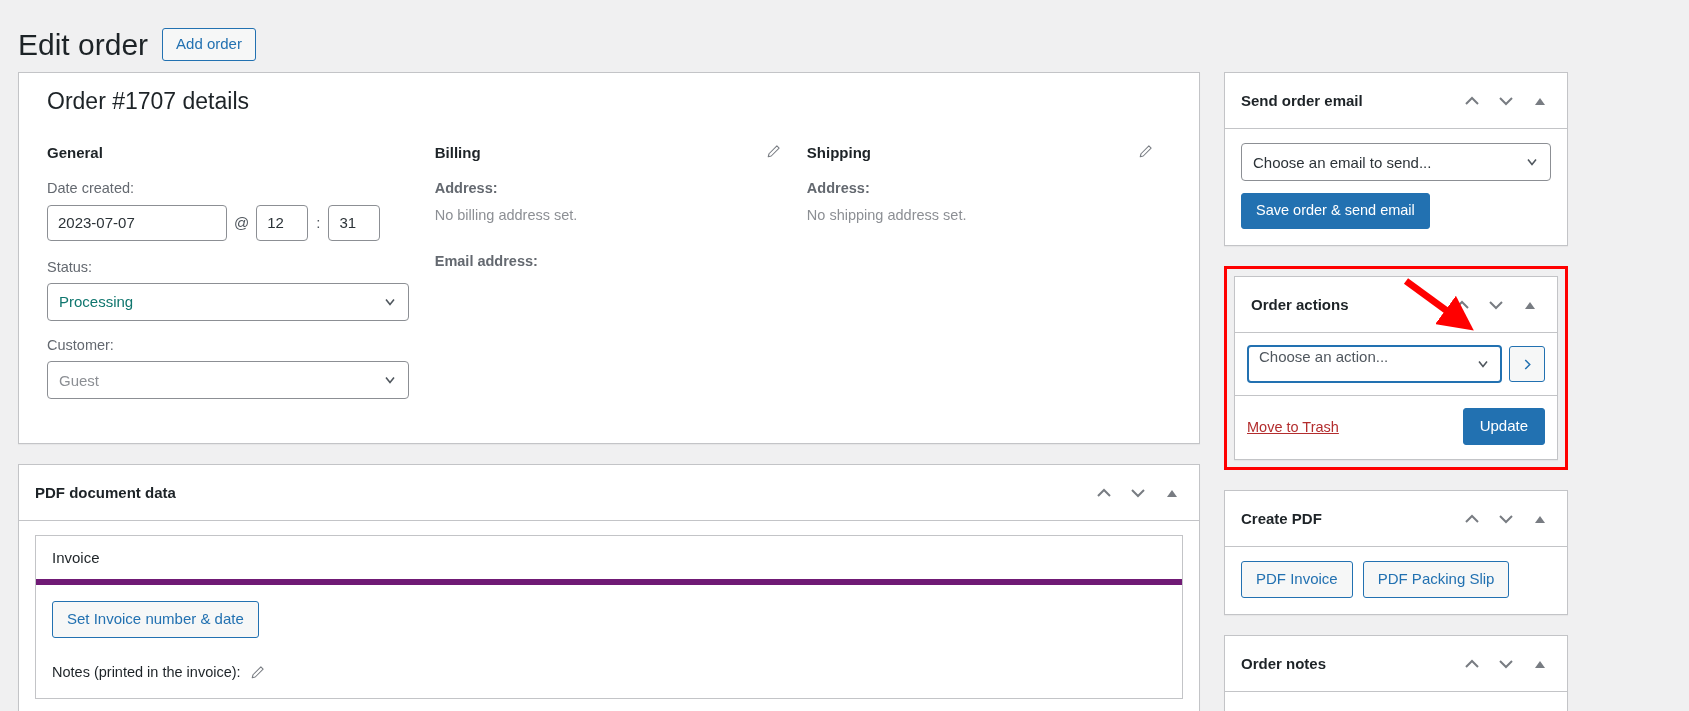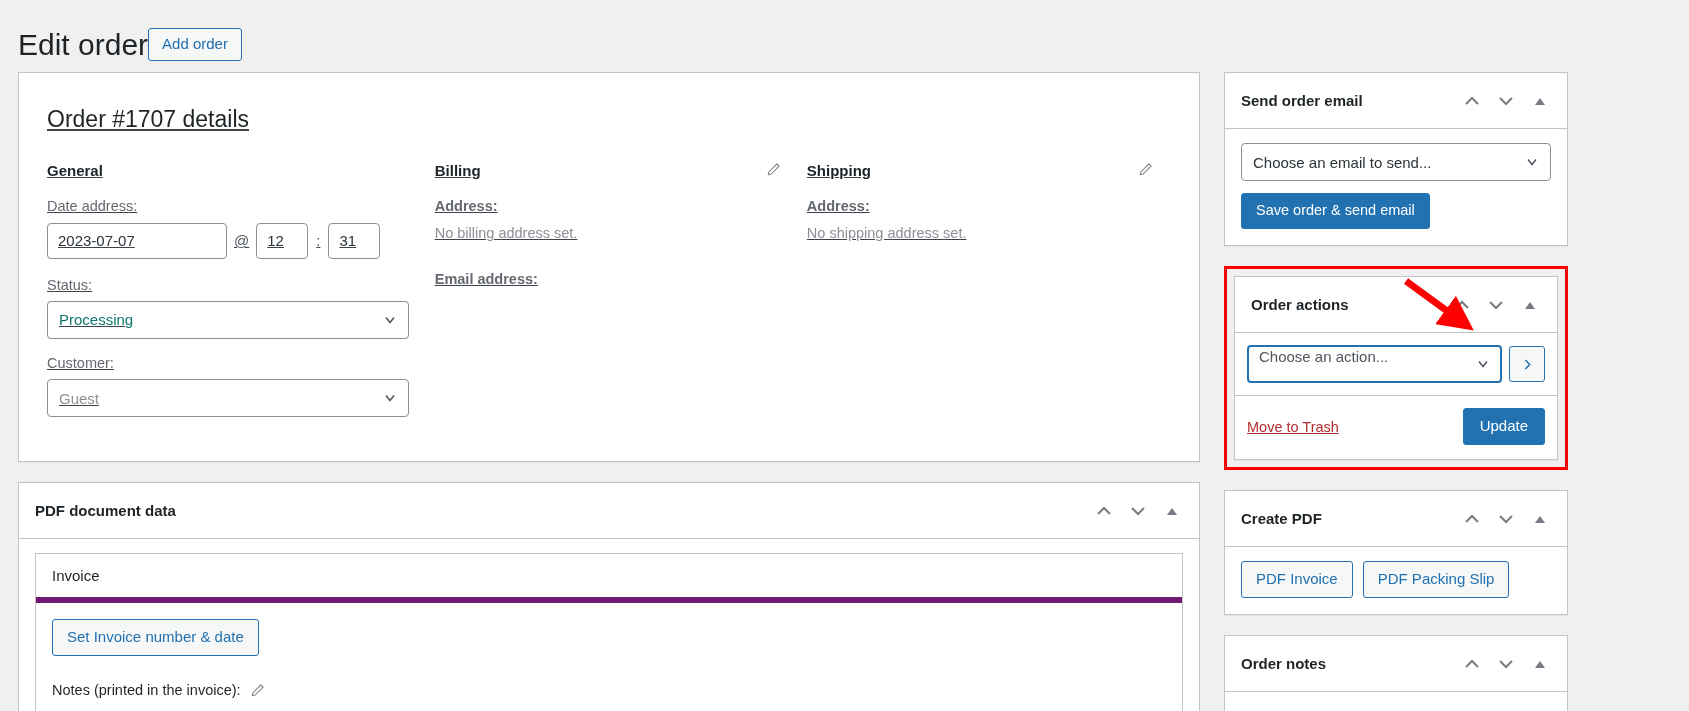--- a/index.html
+++ b/index.html
@@ -11,21 +11,21 @@
     font-family: "Liberation Sans", sans-serif;
     color: #3c434a;
     overflow: hidden;
     position: relative;
   }
 
   
   .page-head {
     display: flex;
     align-items: center;
-    gap: 0;
+    gap: 14px;
     padding: 16px 0 0 18px;
     height: 72px;
   }
   .page-title {
     font-size: 30px;
     font-weight: 400;
     color: #1d2327;
     line-height: 1.3;
     white-space: nowrap;
   }
@@ -76,21 +76,21 @@
   .postbox-ctrls { display: flex; align-items: center; gap: 4px; }
   .ctrl-btn {
     width: 30px; height: 30px;
     display: flex; align-items: center; justify-content: center;
     background: none; border: none; cursor: pointer; padding: 0;
   }
   .ctrl-btn svg { display: block; }
   .postbox-body { padding: 14px 16px 16px; }
 
   
-  .order-panel { padding: 32px 28px 30px; text-decoration: underline; }
+  .order-panel { padding: 14px 28px 30px; }
   .order-heading {
     font-size: 23px;
     font-weight: 400;
     color: #1d2327;
     margin: 0 0 26px;
     line-height: 1.3;
   }
   .order-cols { display: flex; }
   .ocol { position: relative; }
   .ocol-general { width: 390px; }
@@ -323,21 +323,21 @@
   <div class="col-main">
 
     <div class="postbox order-panel">
       <div class="order-heading">Order #1707 details</div>
 
       <div class="order-cols">
 
         <div class="ocol ocol-general">
           <div class="col-title">General</div>
 
-          <label class="fld-label">Date address:</label>
+          <label class="fld-label">Date created:</label>
           <div class="date-row">
             <input class="inp inp-date" type="text" value="2023-07-07" style="">
             <span class="at-sym">@</span>
             <input class="inp inp-hm" type="text" value="12" style="">
             <span class="colon-sym">:</span>
             <input class="inp inp-hm" type="text" value="31" style="">
           </div>
 
           <label class="fld-label">Status:</label>
           <div class="sel-wrap">

